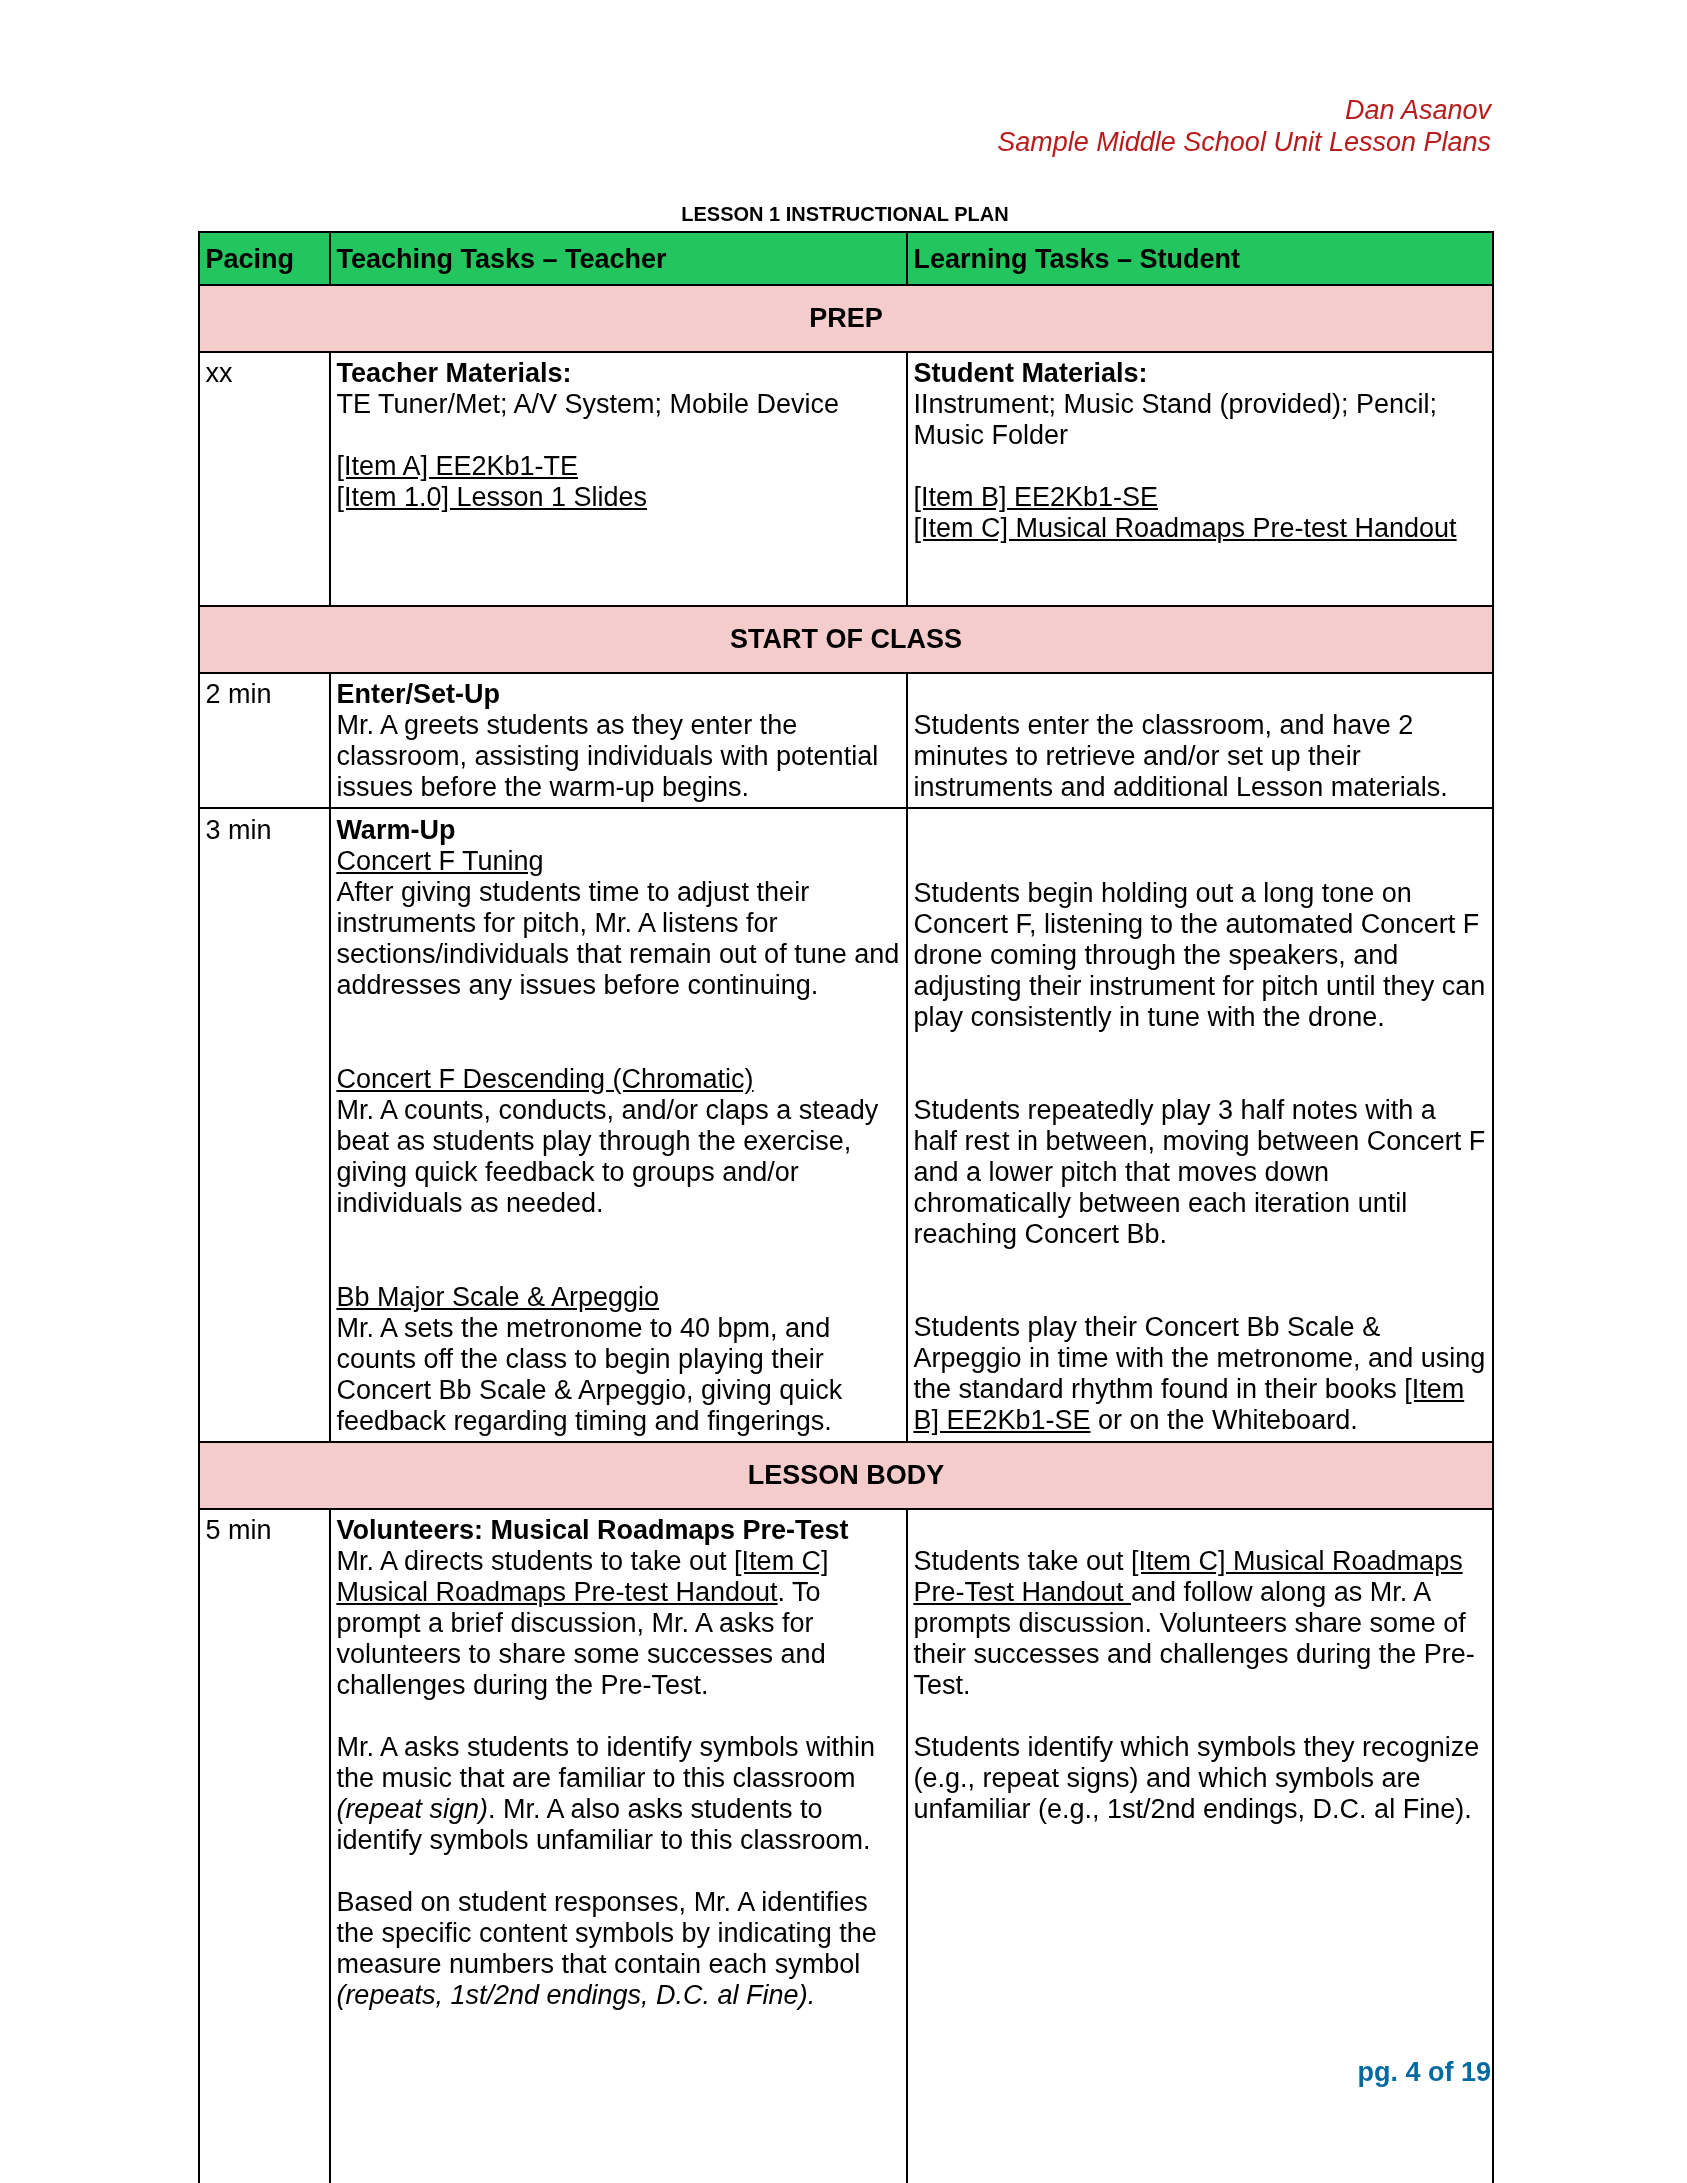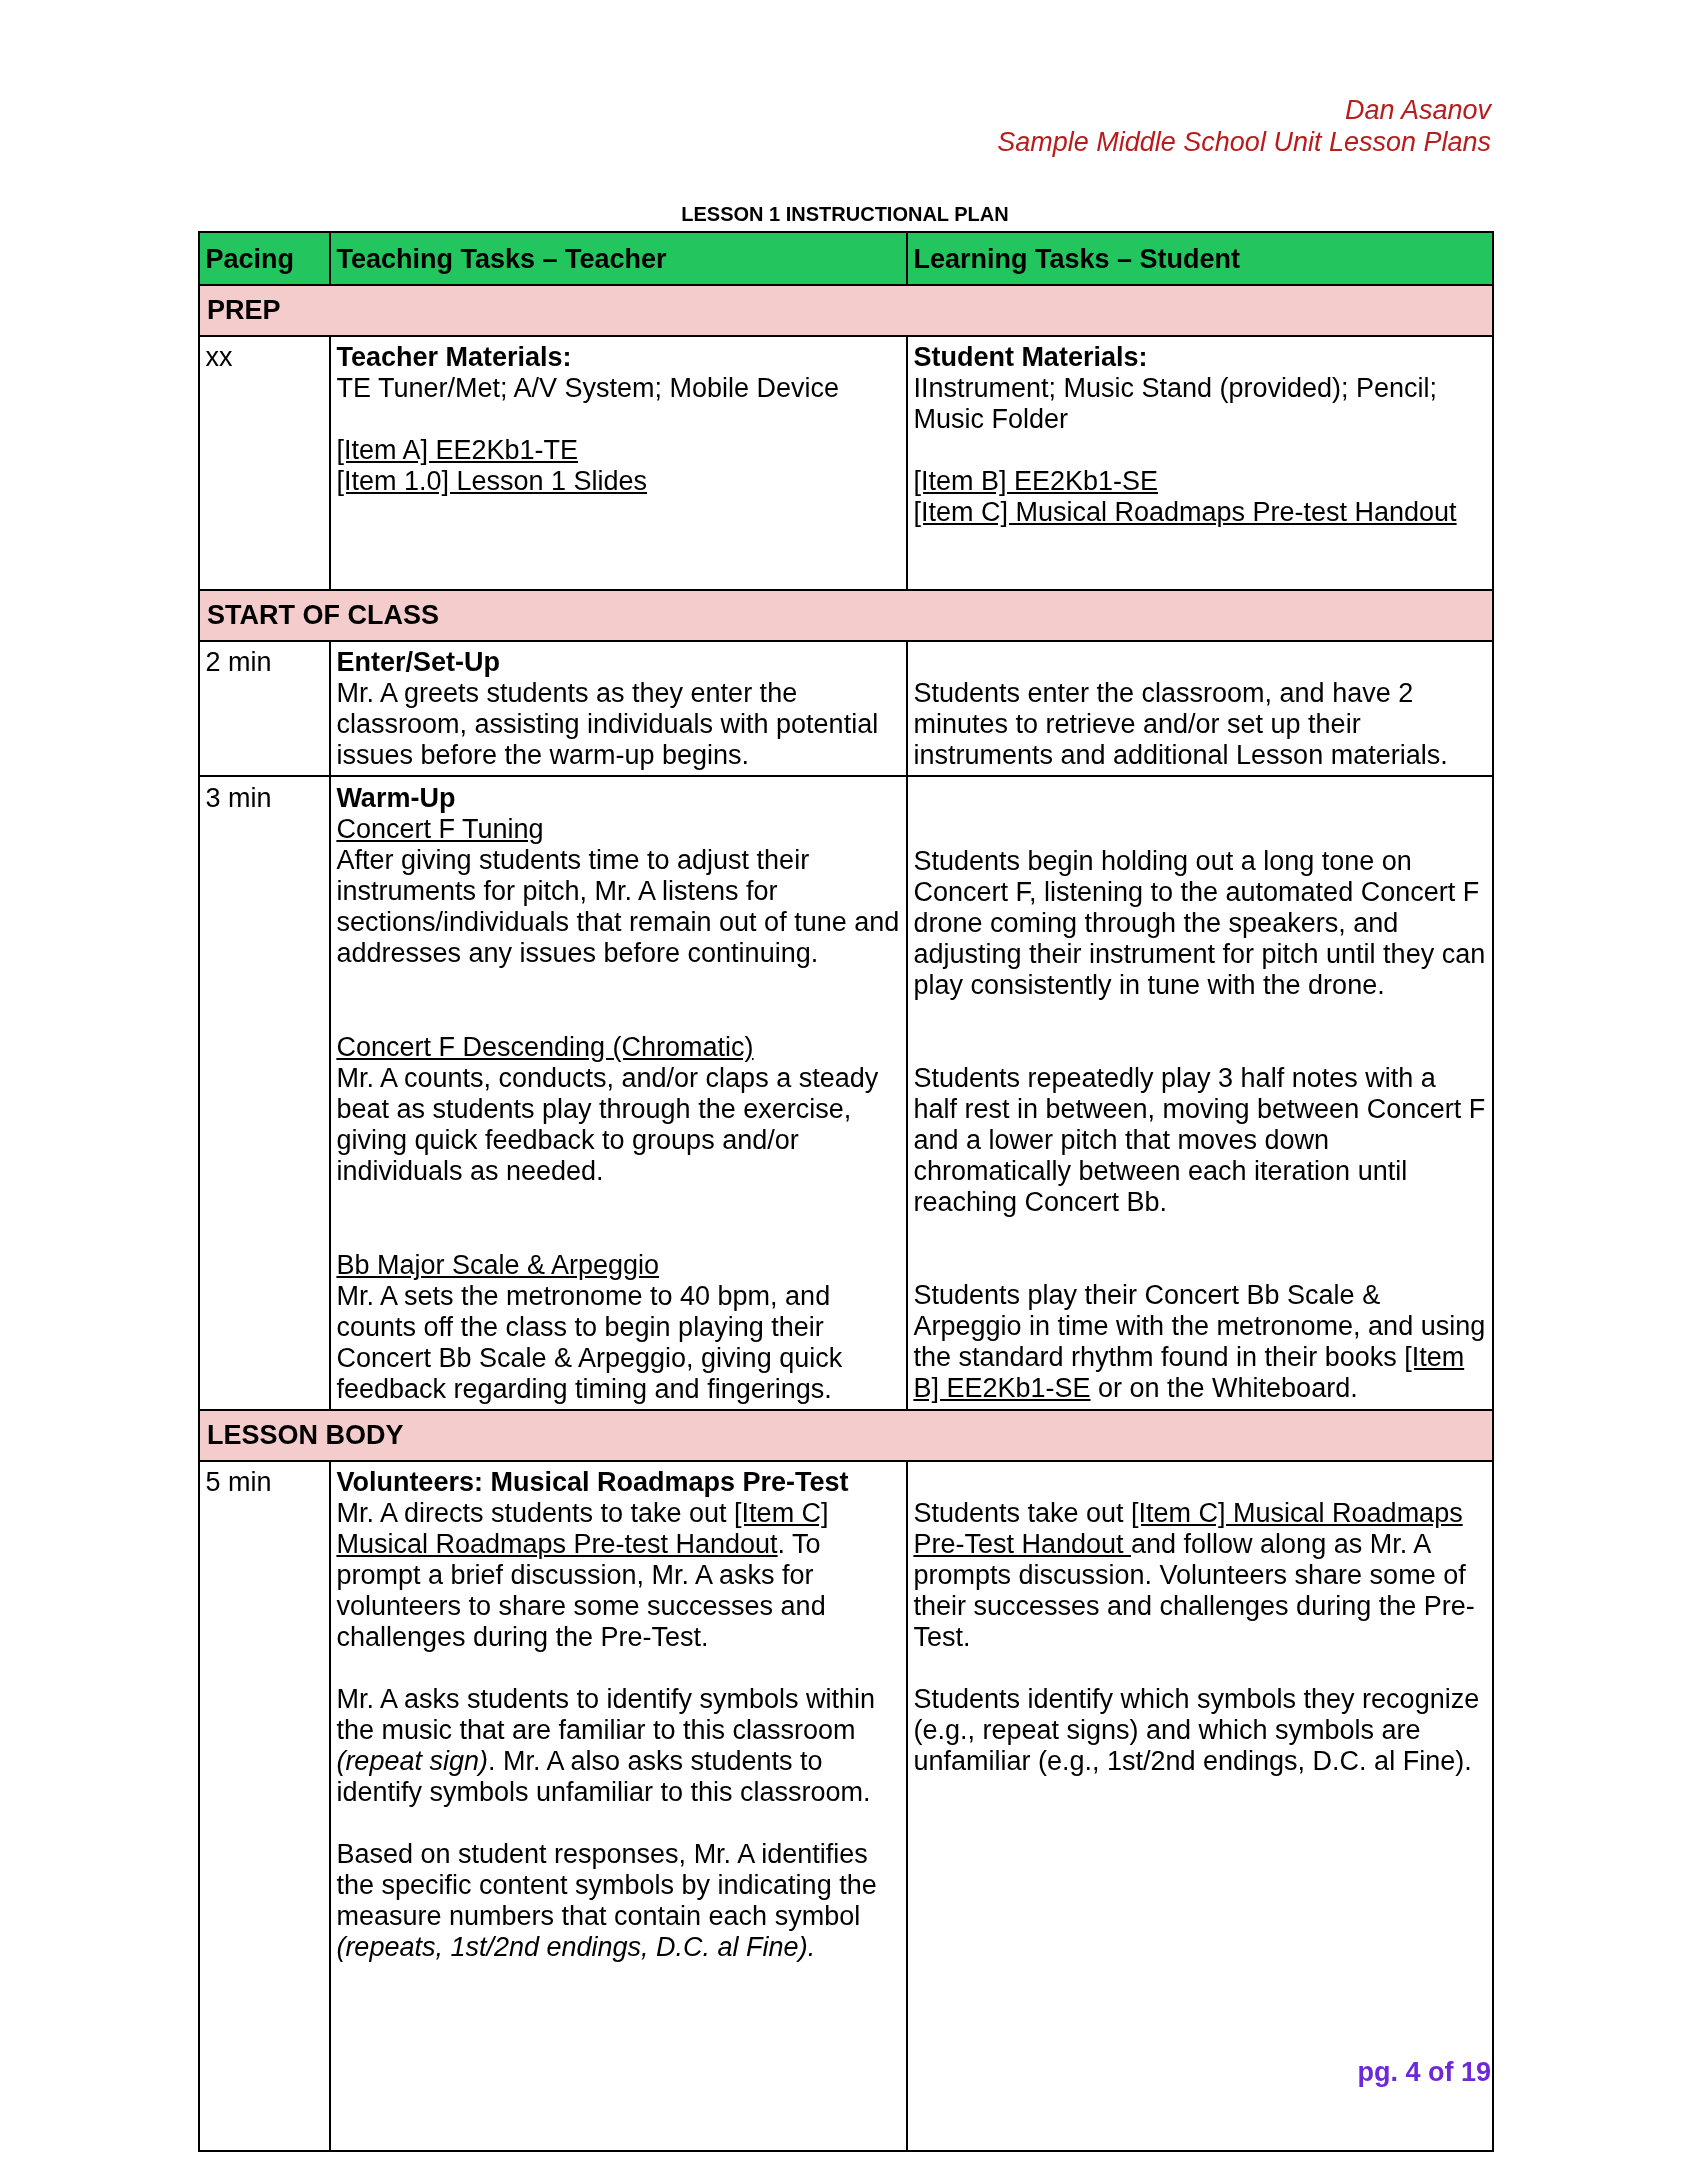--- a/index.html
+++ b/index.html
@@ -20,31 +20,31 @@
     border-collapse: collapse; table-layout: fixed;
     font-size: 27px; line-height: 31px;
   }
   table.plan td, table.plan th {
     border: 2.7px solid #000; vertical-align: top; padding: 5.4px 5.4px 4px 5.4px;
     text-align: left;
   }
   col.c1 { width: 131px; } col.c2 { width: 577px; } col.c3 { width: 586px; }
   tr.head th { background: #22c55e; font-weight: bold; height: 36px; padding-top: 11px; }
   tr.section td {
-    background: #f4cccc; text-align: left; font-weight: bold; height: 35px;
-    vertical-align: middle; padding: 7px;
+    background: #f4cccc; text-align: center; font-weight: bold; height: 35px;
+    vertical-align: middle; padding: 15px;
   }
   .b { font-weight: bold; }
   .u { text-decoration: underline; }
   .i { font-style: italic; }
   .gap { height: 31px; }
   .gap2 { height: 63px; }
   .lnk { text-decoration: underline; cursor: pointer; }
   .footer {
-    position: absolute; right: 196px; top: 2057px; color: #6d28d9;
+    position: absolute; right: 196px; top: 2057px; color: #0369a1;
     font-weight: bold; font-size: 27px; text-align: right;
   }
 </style>
 </head>
 <body>
 
 <div class="hdr">
   <div>Dan Asanov</div>
   <div>Sample Middle School Unit Lesson Plans</div>
 </div>

